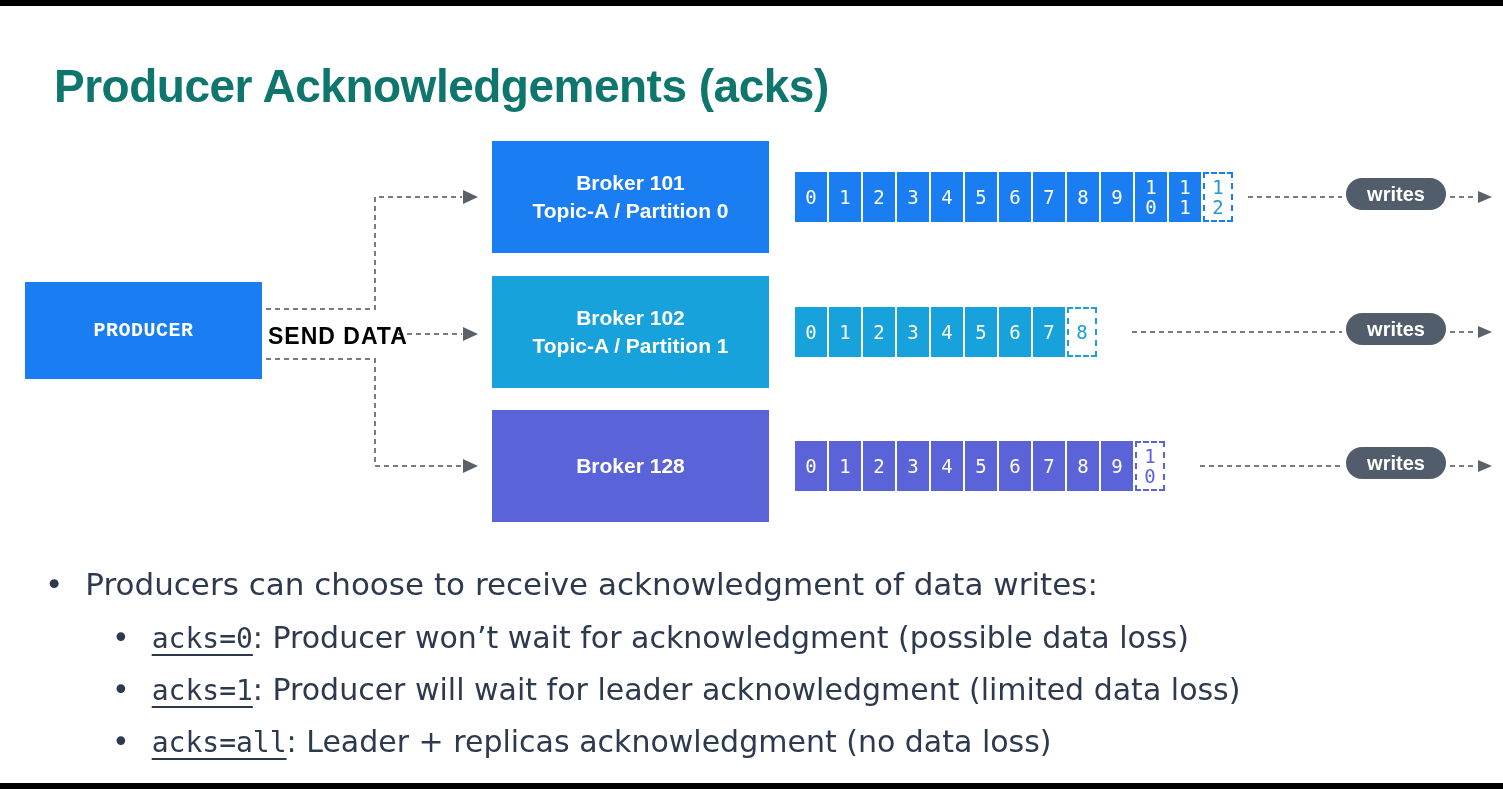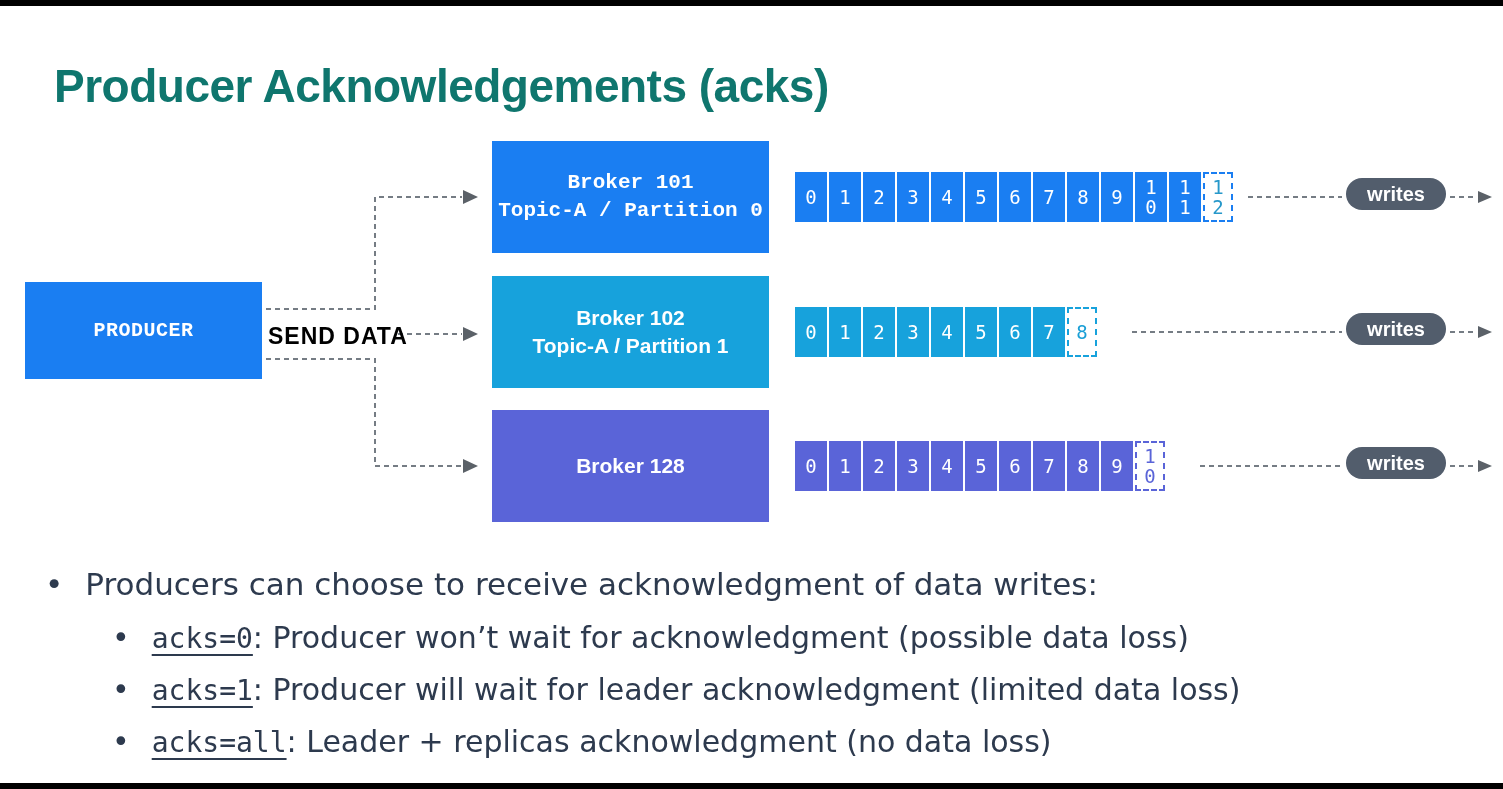--- a/index.html
+++ b/index.html
@@ -30,21 +30,21 @@
     font-family:"Liberation Sans","DejaVu Sans",sans-serif;
   }
 
   .broker {
     position:absolute; left:492px; width:277px; height:112px;
     background:var(--c); color:#fff; display:flex; flex-direction:column;
     align-items:center; justify-content:center; text-align:center;
     font-family:"Liberation Sans","DejaVu Sans",sans-serif;
   }
   .broker .bname, .broker .btopic { font-weight:700; font-size:21px; line-height:28px; }
-  .broker.b0 { top:141px;font-family:Liberation Mono, monospace; }
+  .broker.b0 { top:141px; }
   .broker.b1 { top:276px; }
   .broker.b2 { top:410px; }
 
   .offsets { position:absolute; left:795px; height:50px; display:flex; gap:2px; }
   .offsets.r0 { top:172px; }
   .offsets.r1 { top:307px; }
   .offsets.r2 { top:441px; }
   .cell {
     width:32px; height:50px; display:flex; align-items:center; justify-content:center;
     font-family:"DejaVu Sans Mono","Liberation Mono",monospace;

